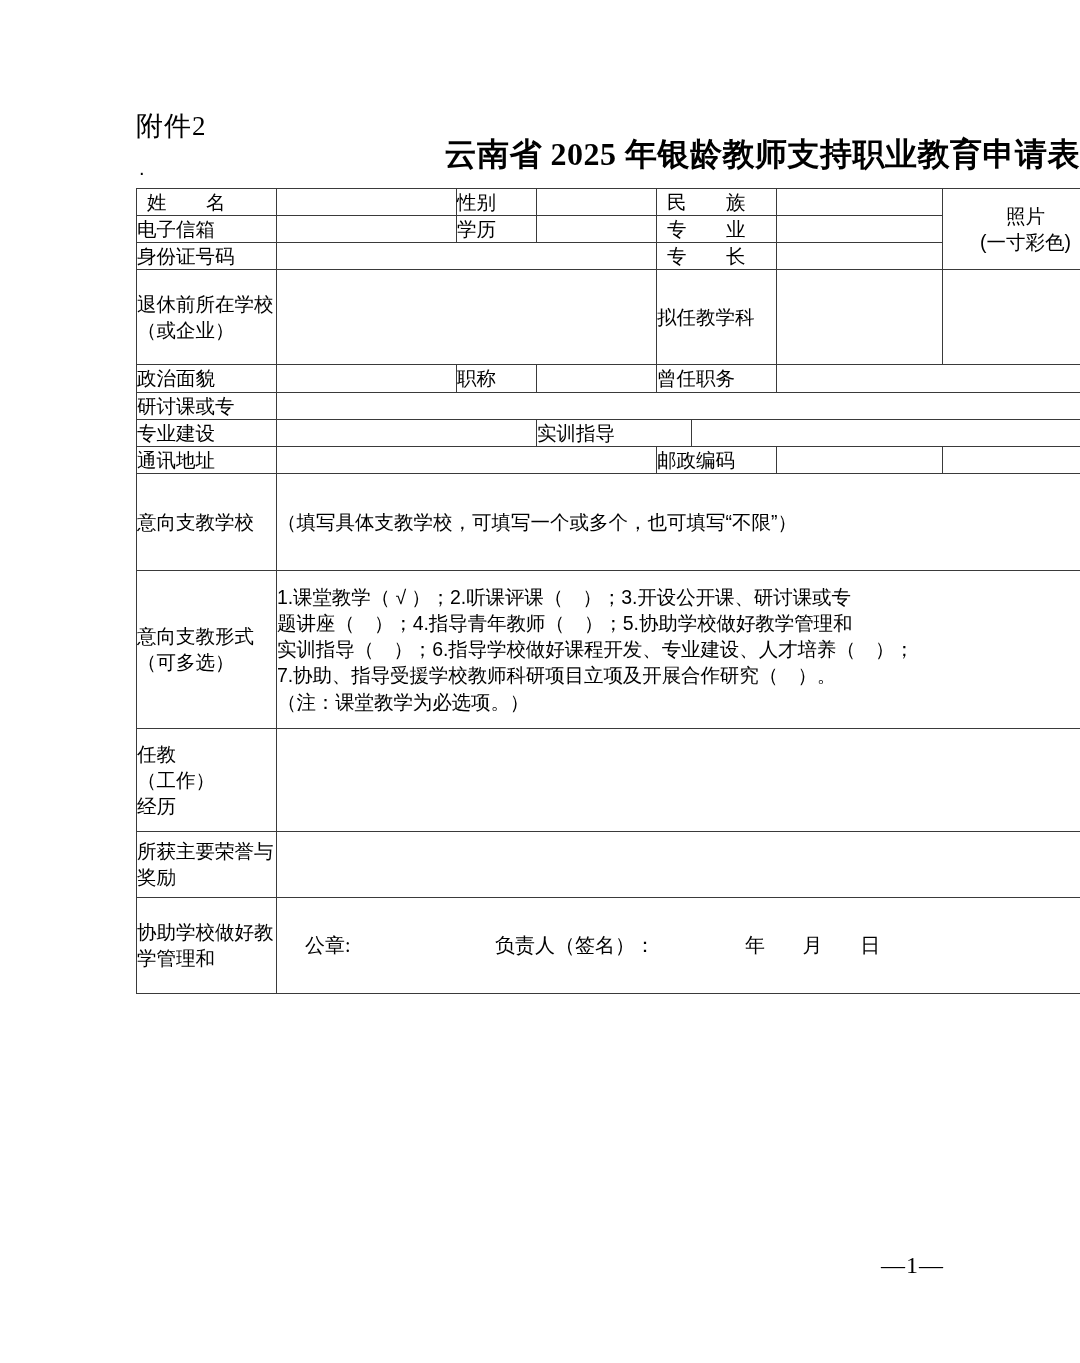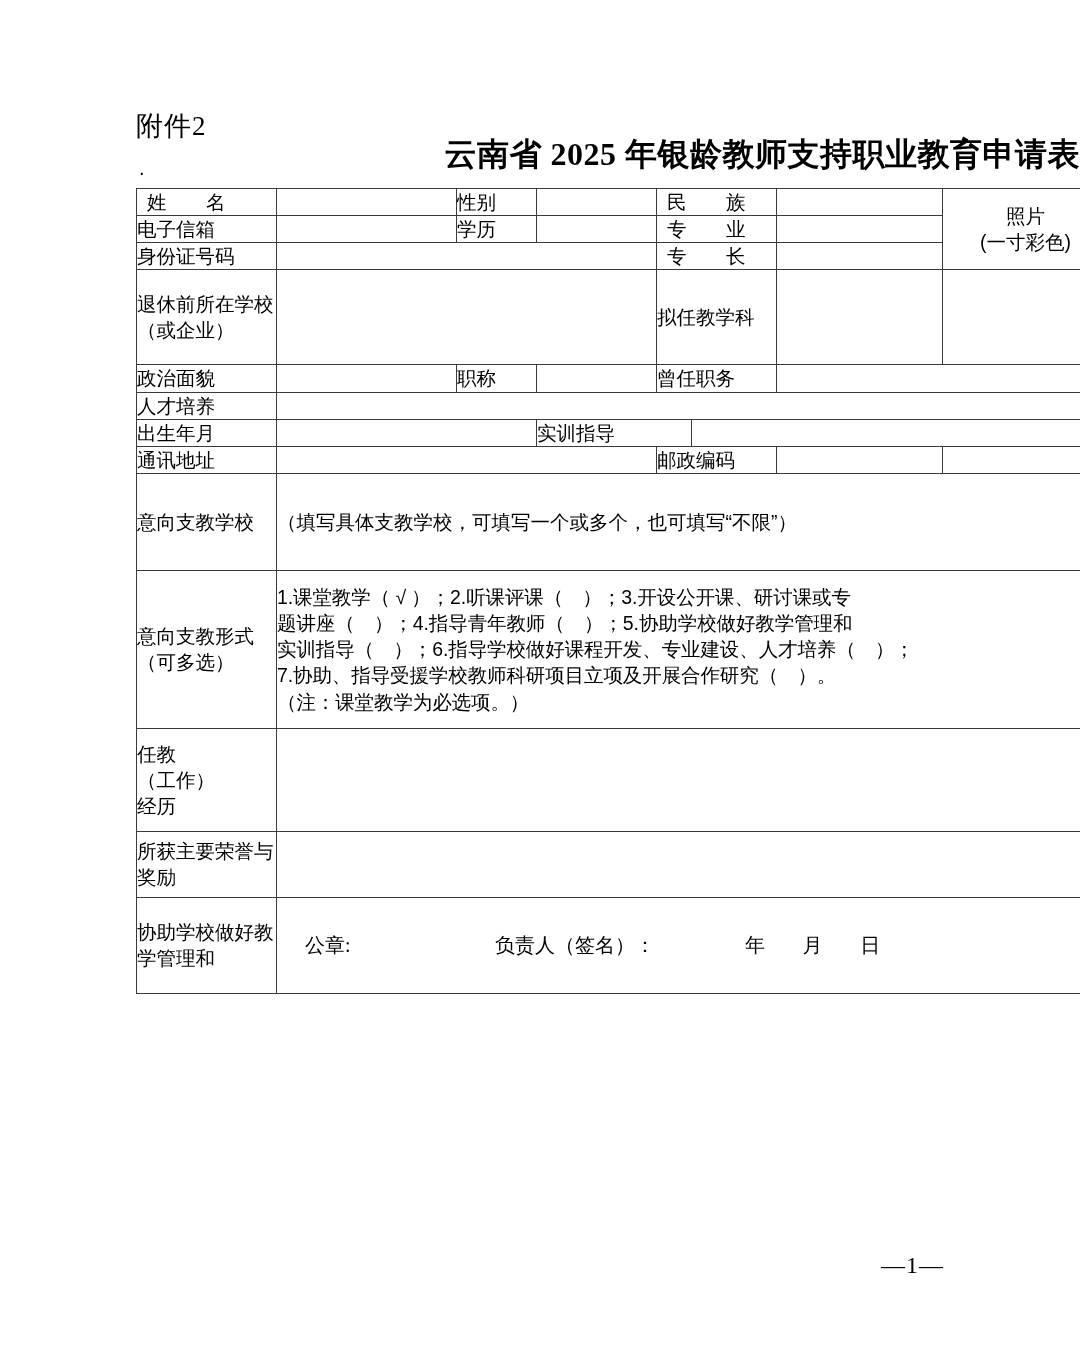--- a/index.html
+++ b/index.html
@@ -198,26 +198,26 @@
       <tr>
         <td class="lbl">政治面貌</td>
         <td class="cell-blank" colspan="2"></td>
         <td class="lbl">职称</td>
         <td class="cell-blank"></td>
         <td class="lbl" colspan="2">曾任职务</td>
         <td class="cell-blank" colspan="2"></td>
       </tr>
 
       <tr>
-        <td class="lbl">人才培养</td>
+        <td class="lbl">研讨课或专</td>
         <td class="cell-blank" colspan="8"></td>
       </tr>
 
       <tr>
-        <td class="lbl">出生年月</td>
+        <td class="lbl">专业建设</td>
         <td class="cell-blank" colspan="3"></td>
         <td class="lbl" colspan="2">实训指导</td>
         <td class="cell-blank" colspan="3"></td>
       </tr>
 
       <tr>
         <td class="lbl">通讯地址</td>
         <td class="cell-blank" colspan="4"></td>
         <td class="lbl" colspan="2">邮政编码</td>
         <td class="cell-blank"></td>

